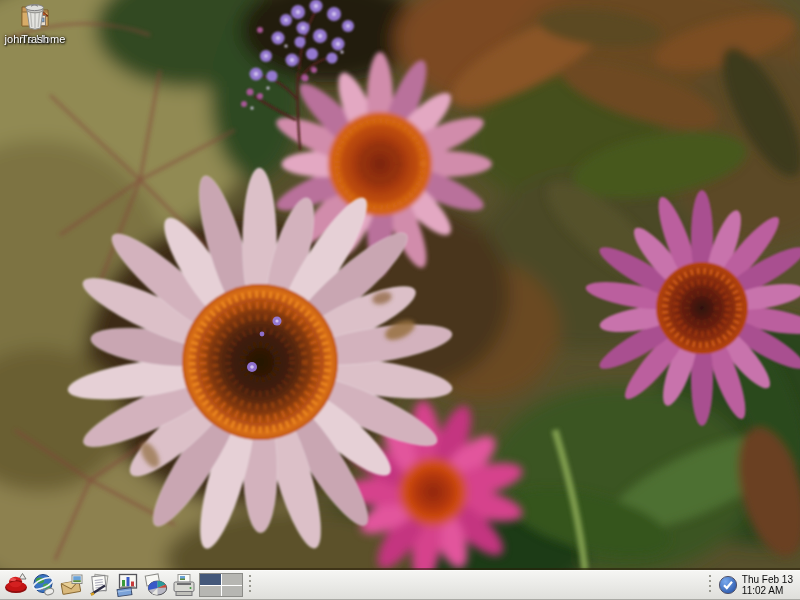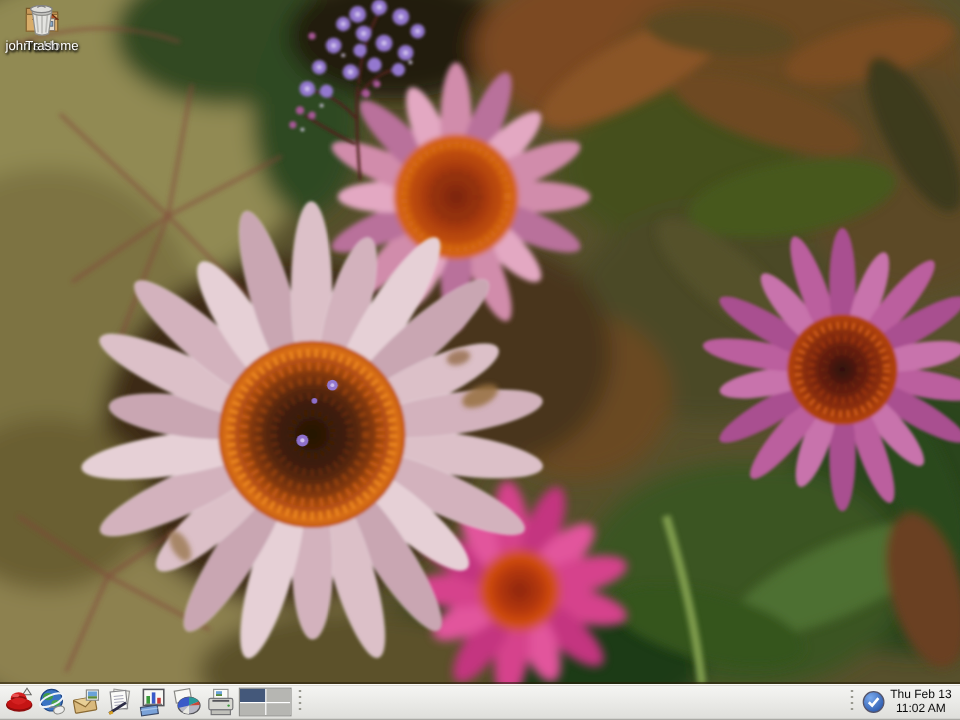--- a/index.html
+++ b/index.html
@@ -31,21 +31,21 @@
   .switcher { width:44px; height:24px; margin-left:1px; border:1px solid #8c8c88; background:#ffffff;
               display:grid; grid-template-columns:1fr 1fr; grid-template-rows:1fr 1fr; gap:1px; }
   .ws { background:#b6b6b2; }
   .ws.active { background:#44587a; }
   .handle { width:7px; height:22px; margin:0 3px;
             background-image:repeating-linear-gradient(to bottom,#98988f 0 2px, rgba(0,0,0,0) 2px 5px);
             background-size:2px 20px; background-repeat:no-repeat; background-position:center; }
   .spacer { flex:1; }
   .notif { width:22px; height:22px; display:flex; align-items:center; justify-content:center; }
   .notif svg { width:20px; height:20px; display:block; }
-  .clock { font-size:10px; line-height:11px; color:#0a0a0a; text-align:center;
+  .clock { font-size:10px; line-height:11px; color:#0a0a0a; text-align:left;
            padding:0 5px 0 3px; white-space:nowrap; }
 </style>
 </head>
 <body>
 
 <div class="screen">
 
   <div class="wallpaper">
     <svg viewBox="0 0 800 570" preserveAspectRatio="none">
       <defs>

